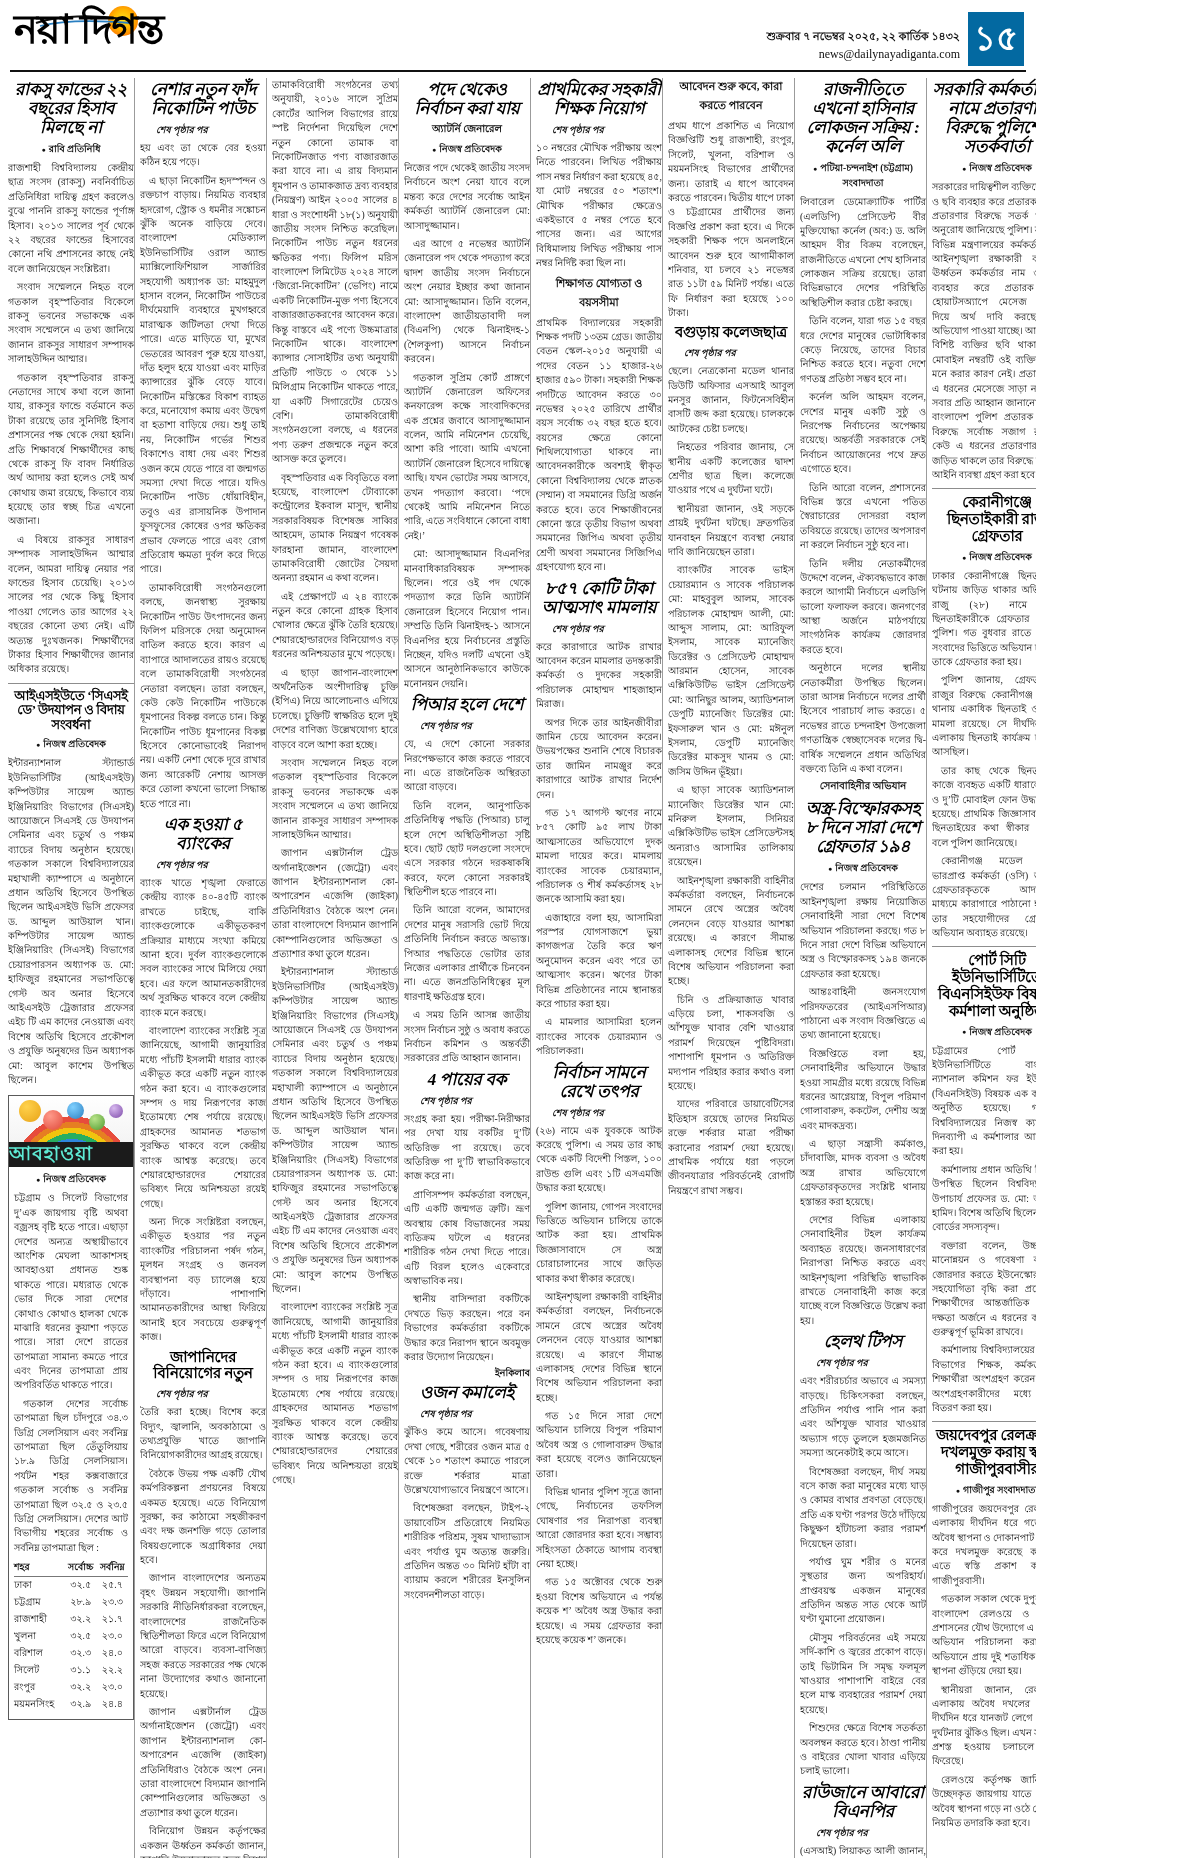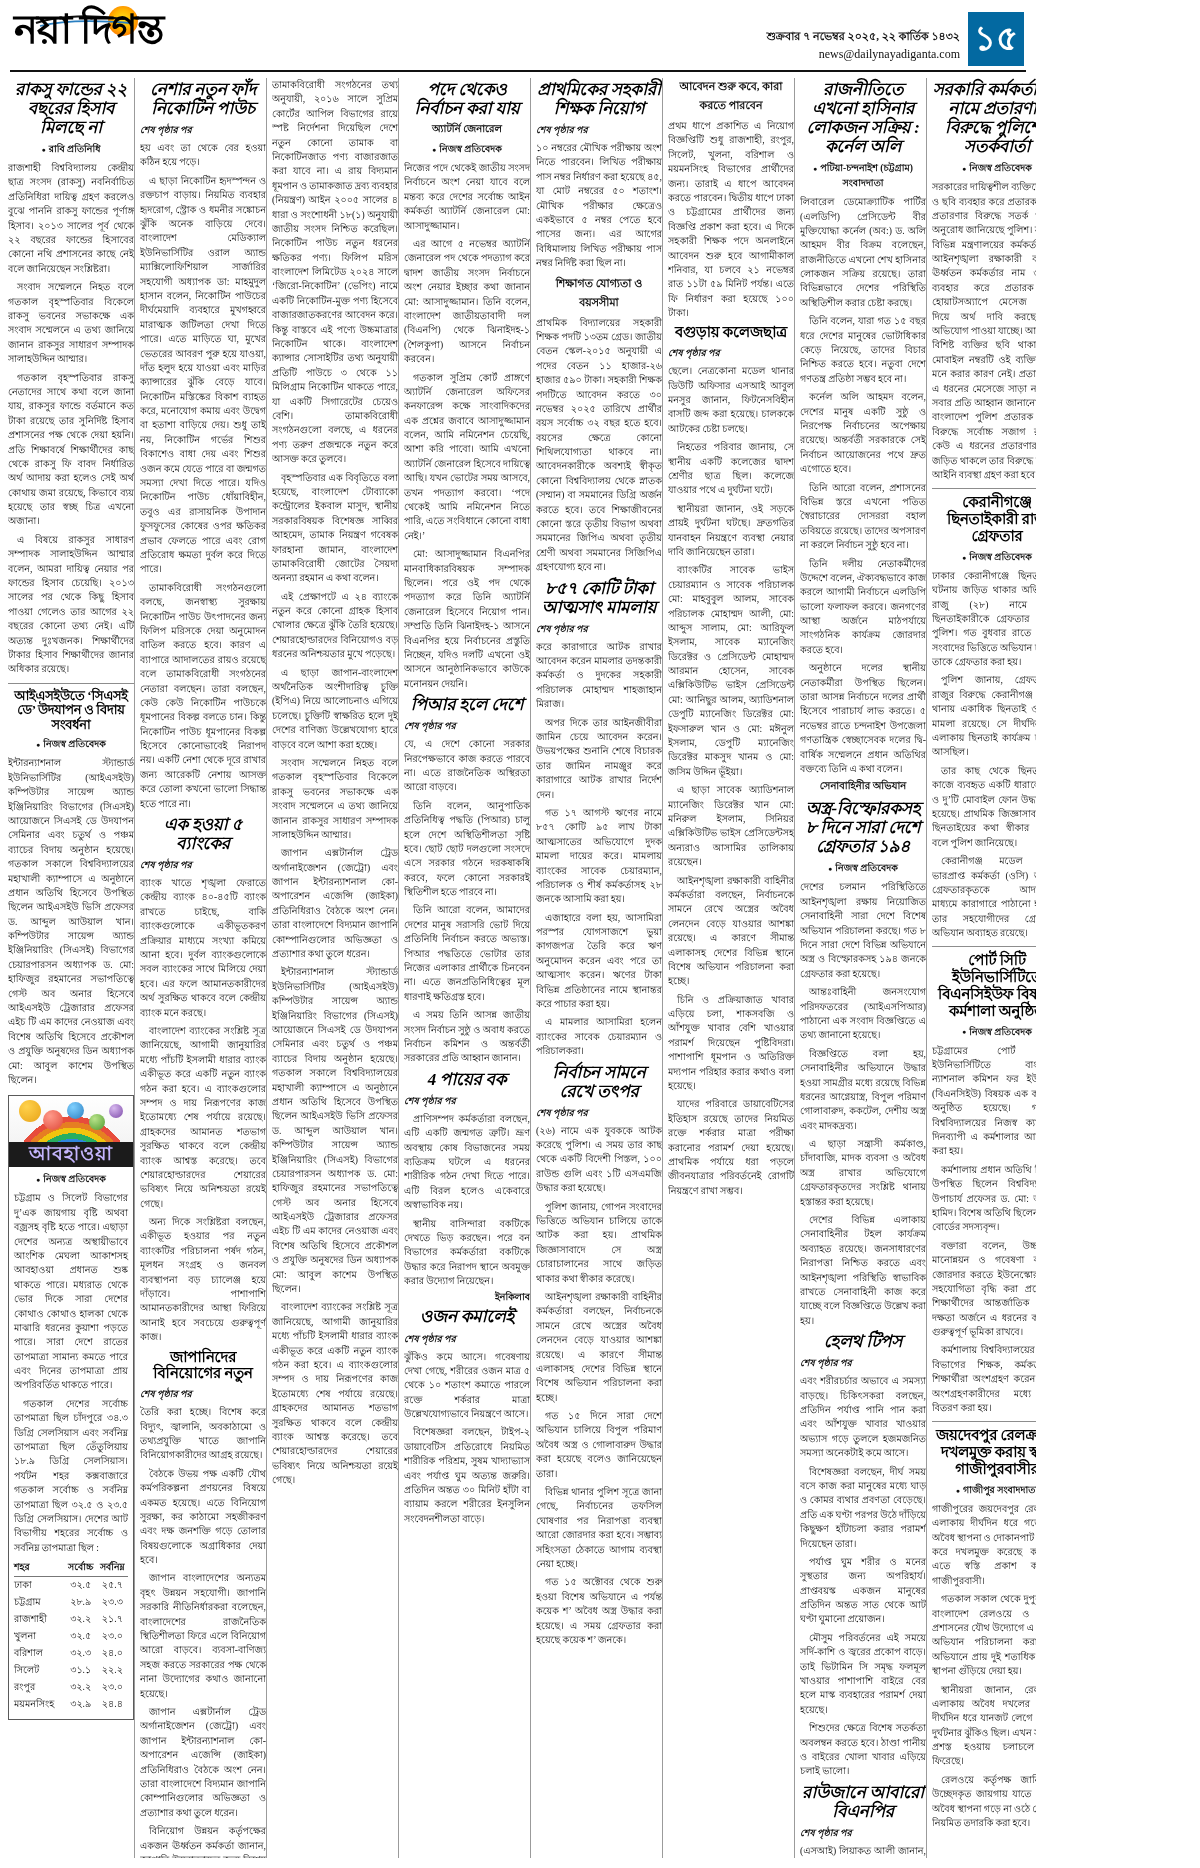--- a/index.html
+++ b/index.html
@@ -67,21 +67,21 @@
     font-size:10px;text-align:center;font-weight:bold;margin:-2px 0 4px 0;
   }
   .subhead{
     font-size:11px;font-weight:bold;text-align:center;margin:0 0 3px 0;
   }
   .byline{
     font-size:9.5px;font-weight:bold;text-align:center;margin:1px 0 4px 0;
   }
   .byline:before{content:"\25CF";font-size:7px;vertical-align:middle;margin-right:3px;}
   .cont{
-    font-size:9.5px;font-weight:bold;font-style:italic;margin:1px 0 3px 0;
+    font-size:9.5px;font-weight:bold;font-style:italic;margin:1px 0 3px 16px;
   }
   p.body{
     font-size:9.6px;line-height:1.5;text-align:justify;
     margin:0 0 4px 0;text-indent:9px;hyphens:auto;
     word-spacing:-0.2px;
   }
   p.body.first{text-indent:0;}
   .hrule{border-top:1px solid #8d8d8d;margin:6px 0 5px 0;}
   .endmark{font-size:9.5px;font-weight:bold;text-align:right;margin-top:-2px;}
 
@@ -107,21 +107,21 @@
         #e74c3c 53% 58%,
         transparent 58% 100%);
   }
   .wx-ball{position:absolute;border-radius:50%;}
   .b1{left:10px;top:4px;width:22px;height:22px;background:radial-gradient(circle at 35% 30%,#ffd24d,#e8a317);}
   .b2{left:34px;top:14px;width:20px;height:20px;background:radial-gradient(circle at 35% 30%,#ff9a8a,#e0493a);}
   .b3{left:58px;top:6px;width:17px;height:17px;background:radial-gradient(circle at 35% 30%,#7fd0ff,#2a7fc1);}
   .b4{left:80px;top:18px;width:16px;height:16px;background:radial-gradient(circle at 35% 30%,#b9e38a,#4f9b2f);}
   .b5{left:100px;top:8px;width:14px;height:14px;background:radial-gradient(circle at 35% 30%,#d7b9ef,#7d4aa8);}
   .wx-title{
-    background:#1b1b1b;color:#c4b5fd;text-align:center;font-weight:bold;
+    background:#1b1b1b;color:#5eead4;text-align:left;font-weight:bold;
     font-size:19px;padding:2px 0 4px 0;letter-spacing:1px;line-height:1;
   }
   .wx-body{padding:4px 5px 6px 5px;}
   .wx-table{width:100%;border-collapse:collapse;font-size:9.4px;margin-top:3px;}
   .wx-table th{
     font-weight:bold;text-align:left;padding:1px 0;border-bottom:1px solid #777;
     font-size:9.4px;
   }
   .wx-table th.num,.wx-table td.num{text-align:center;}
   .wx-table td{padding:1px 0;font-size:9.6px;}
@@ -281,20 +281,21 @@
 
       <div class="hl x2">পিআর হলে দেশে</div>
       <div class="cont">শেষ পৃষ্ঠার পর</div>
       <p class="body first">যে, এ দেশে কোনো সরকার নিরপেক্ষভাবে কাজ করতে পারবে না। এতে রাজনৈতিক অস্থিরতা আরো বাড়বে।</p>
       <p class="body">তিনি বলেন, আনুপাতিক প্রতিনিধিত্ব পদ্ধতি (পিআর) চালু হলে দেশে অস্থিতিশীলতা সৃষ্টি হবে। ছোট ছোট দলগুলো সংসদে এসে সরকার গঠনে দরকষাকষি করবে, ফলে কোনো সরকারই স্থিতিশীল হতে পারবে না।</p>
       <p class="body">তিনি আরো বলেন, আমাদের দেশের মানুষ সরাসরি ভোট দিয়ে প্রতিনিধি নির্বাচন করতে অভ্যস্ত। পিআর পদ্ধতিতে ভোটার তার নিজের এলাকার প্রার্থীকে চিনবেন না। এতে জনপ্রতিনিধিত্বের মূল ধারণাই ক্ষতিগ্রস্ত হবে।</p>
       <p class="body">এ সময় তিনি আসন্ন জাতীয় সংসদ নির্বাচন সুষ্ঠু ও অবাধ করতে নির্বাচন কমিশন ও অন্তর্বর্তী সরকারের প্রতি আহ্বান জানান।</p>
 
       <div class="hl x2">4 পায়ের বক</div>
       <div class="cont">শেষ পৃষ্ঠার পর</div>
+      <p class="body first">সংগ্রহ করা হয়। পরীক্ষা-নিরীক্ষার পর দেখা যায় বকটির দু’টি অতিরিক্ত পা রয়েছে। তবে অতিরিক্ত পা দু’টি স্বাভাবিকভাবে কাজ করে না।</p>
       <p class="body">প্রাণিসম্পদ কর্মকর্তারা বলছেন, এটি একটি জন্মগত ত্রুটি। ভ্রূণ অবস্থায় কোষ বিভাজনের সময় ব্যতিক্রম ঘটলে এ ধরনের শারীরিক গঠন দেখা দিতে পারে। এটি বিরল হলেও একেবারে অস্বাভাবিক নয়।</p>
       <p class="body">স্থানীয় বাসিন্দারা বকটিকে দেখতে ভিড় করছেন। পরে বন বিভাগের কর্মকর্তারা বকটিকে উদ্ধার করে নিরাপদ স্থানে অবমুক্ত করার উদ্যোগ নিয়েছেন।</p>
       <div class="endmark">ইনকিলাব</div>
 
       <div class="hl x2">ওজন কমালেই</div>
       <div class="cont">শেষ পৃষ্ঠার পর</div>
       <p class="body first">ঝুঁকিও কমে আসে। গবেষণায় দেখা গেছে, শরীরের ওজন মাত্র ৫ থেকে ১০ শতাংশ কমাতে পারলে রক্তে শর্করার মাত্রা উল্লেখযোগ্যভাবে নিয়ন্ত্রণে আসে।</p>
       <p class="body">বিশেষজ্ঞরা বলছেন, টাইপ-২ ডায়াবেটিস প্রতিরোধে নিয়মিত শারীরিক পরিশ্রম, সুষম খাদ্যাভ্যাস এবং পর্যাপ্ত ঘুম অত্যন্ত জরুরি। প্রতিদিন অন্তত ৩০ মিনিট হাঁটা বা ব্যায়াম করলে শরীরের ইনসুলিন সংবেদনশীলতা বাড়ে।</p>
     </div>
     <div class="vrule"></div>

